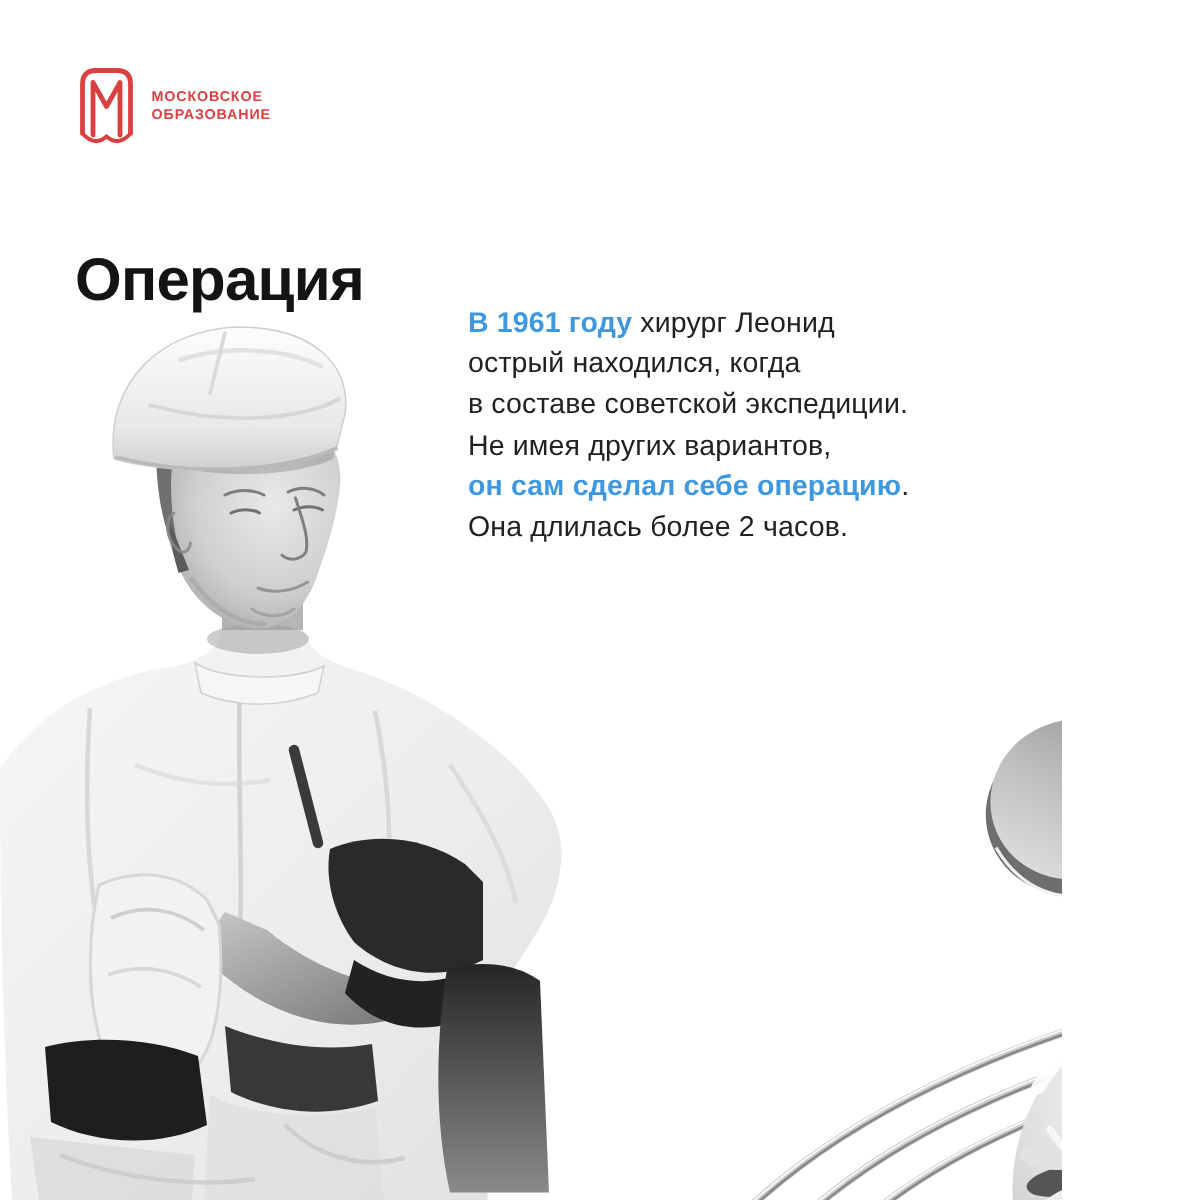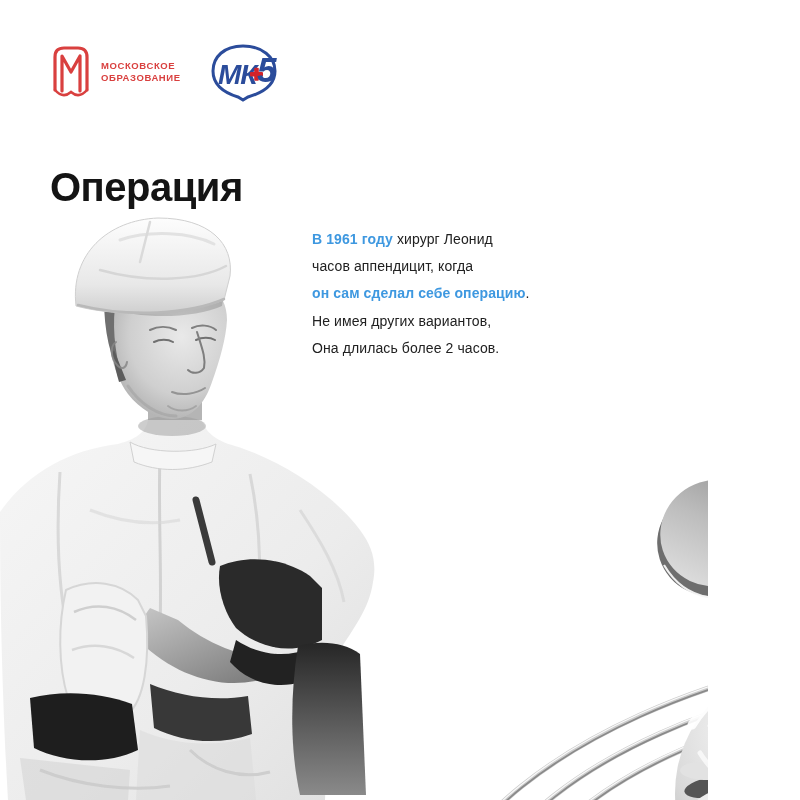--- a/index.html
+++ b/index.html
@@ -11,21 +11,21 @@
   .logo-m{display:flex;align-items:center;gap:9px;}
   .logo-m-text{font-weight:700;font-size:9.5px;line-height:12px;letter-spacing:.6px;color:#D9403F;}
   .logo-mk5{display:flex;align-items:center;}
 
   
   .title{position:absolute;left:50px;top:138px;display:flex;gap:12px;
          font-size:40px;font-weight:800;letter-spacing:-.5px;color:#141414;line-height:1.1;}
 
   
   .para{position:absolute;left:312px;top:202px;width:420px;
-        font-size:14px;line-height:27.2px;font-weight:500;letter-spacing:.1px;color:#212121;margin-top:24px;}
+        font-size:19px;line-height:27.2px;font-weight:500;letter-spacing:.1px;color:#212121;}
   .para .pline{white-space:nowrap;}
   .para .hl{font-weight:700;}
 
   
   .photo{position:absolute;left:0;top:210px;width:380px;height:590px;}
   .rings{position:absolute;left:420px;top:598px;width:380px;height:202px;}
   .disc{position:absolute;left:652px;top:473px;width:128px;height:130px;}
   .dome{position:absolute;left:600px;top:625px;width:200px;height:175px;}
 </style>
 </head>
@@ -39,42 +39,32 @@
         <path d="M5,47 V14 Q5,5 14,5 H28 Q37,5 37,14 V47" fill="none" stroke="#D9403F" stroke-width="3.2" stroke-linecap="round"></path>
         <path d="M12,48 V13 L21,29 L30,13 V48" fill="none" stroke="#D9403F" stroke-width="3.2" stroke-linejoin="round" stroke-linecap="round"></path>
         <path d="M5,47 Q13,56 21,49 Q29,56 37,47" fill="none" stroke="#D9403F" stroke-width="2.6" stroke-linecap="round"></path>
       </svg>
       <div class="logo-m-text" style="color: rgb(217, 64, 63);">
         <div>МОСКОВСКОЕ</div>
         <div>ОБРАЗОВАНИЕ</div>
       </div>
     </div>
 
-    <div class="logo-mk5">
-      <svg width="72" height="60" viewBox="0 0 72 60">
-        <path d="M34,4 C15,4 4,15 4,29 C4,43 16,51 29,55 L34,58 L39,55 C53,51 66,43 66,29 C66,15 53,4 34,4 Z" fill="none" stroke="#2B4C9B" stroke-width="3"></path>
-        <text x="9" y="42" font-size="28" font-weight="bold" font-style="italic" fill="#2B4C9B" letter-spacing="-1">МК</text>
-        <g>
-          <rect x="41" y="30" width="13" height="4.6" rx="1" fill="#D2232A"></rect>
-          <rect x="45.2" y="25.8" width="4.6" height="13" rx="1" fill="#D2232A"></rect>
-        </g>
-        <text x="48" y="40" font-size="35" font-weight="bold" font-style="italic" fill="#2B4C9B">5</text>
-      </svg>
-    </div>
   </div>
 
   <h1 class="title">
     <span style="color: rgb(20, 20, 20); text-align: center;">Операция</span>
   </h1>
 
   <div class="para" style="color: rgb(33, 33, 33);">
       <div class="pline"><span class="hl" style="color: rgb(62, 152, 224);">В 1961 году</span><span> хирург Леонид</span></div>
-      <div class="pline"><span>часов аппендицит, когда</span></div>
+      <div class="pline"><span>острый находился, когда</span></div>
+      <div class="pline"><span>в составе советской экспедиции.</span></div>
+      <div class="pline"><span>Не имея других вариантов,</span></div>
       <div class="pline"><span class="hl" style="color: rgb(62, 152, 224);">он сам сделал себе операцию</span><span>.</span></div>
-      <div class="pline"><span>Не имея других вариантов,</span></div>
       <div class="pline"><span>Она длилась более 2 часов.</span></div>
     </div>
 
   <svg class="photo" viewBox="0 0 380 590">
     <defs>
       <linearGradient id="capG" x1="0" y1="0" x2="0" y2="1">
         <stop offset="0" stop-color="#fdfdfd"></stop>
           <stop offset=".7" stop-color="#e8e8e8"></stop>
           <stop offset="1" stop-color="#cfcfcf"></stop>
       </linearGradient>

